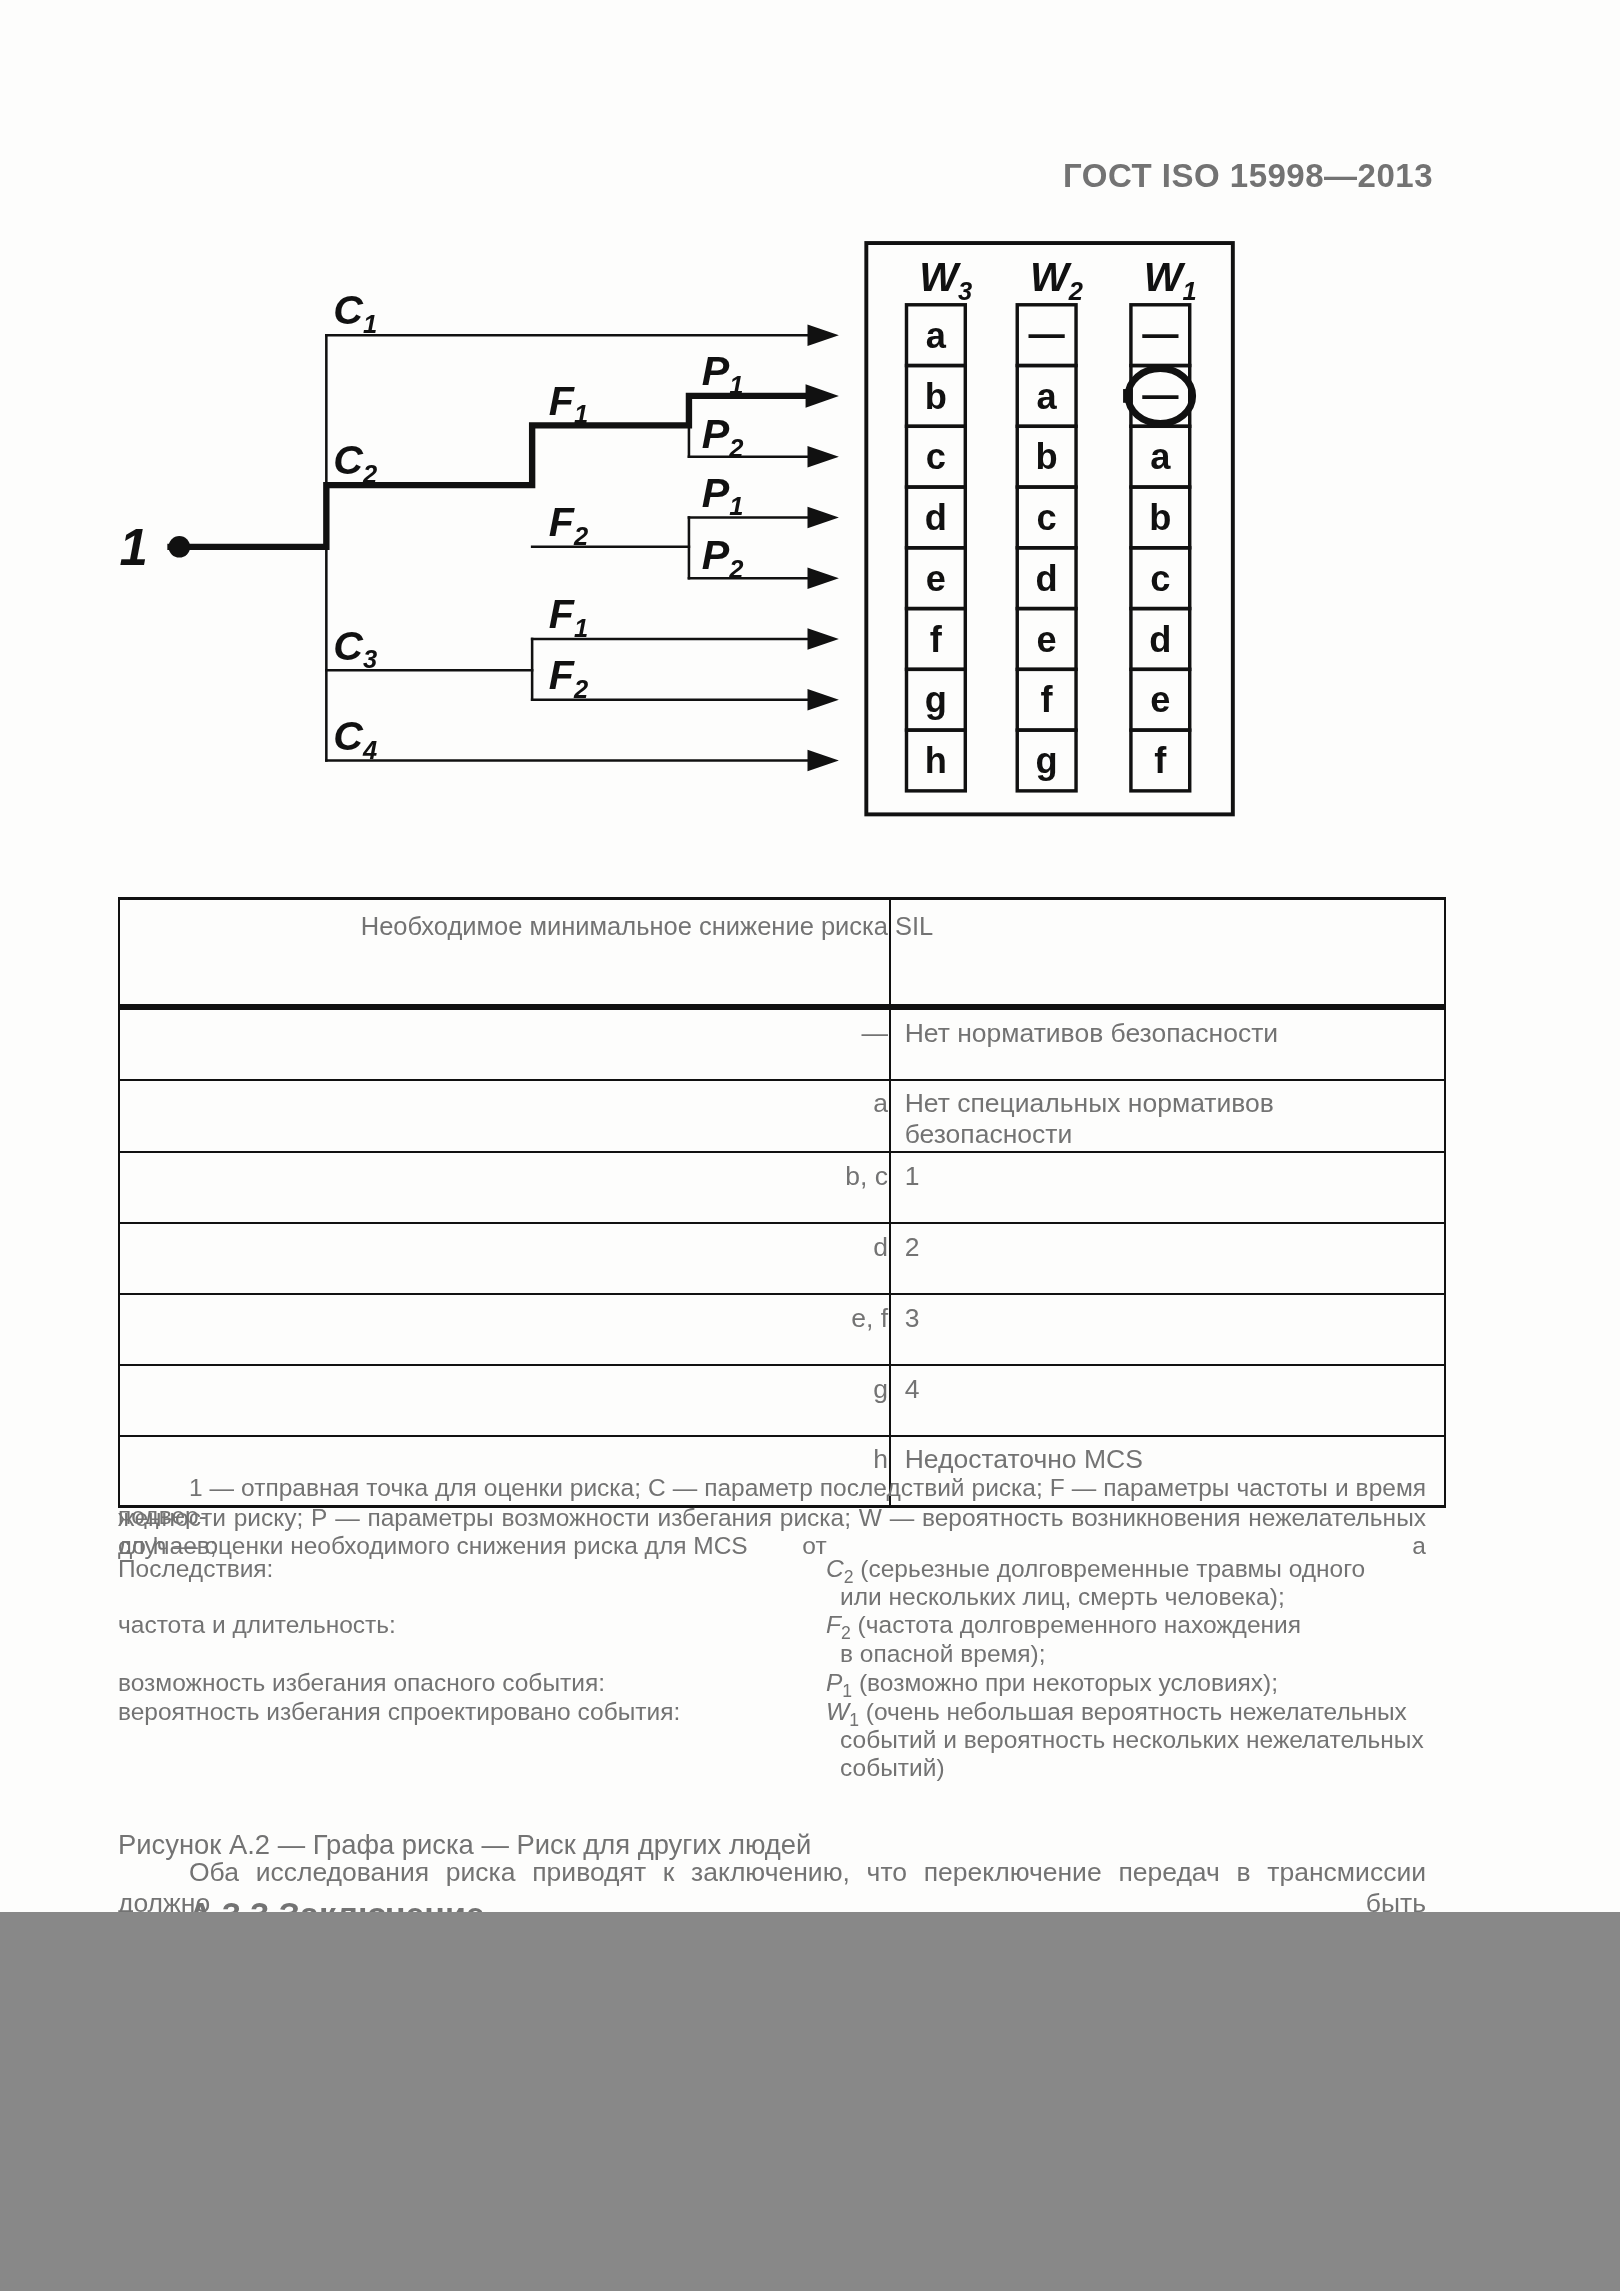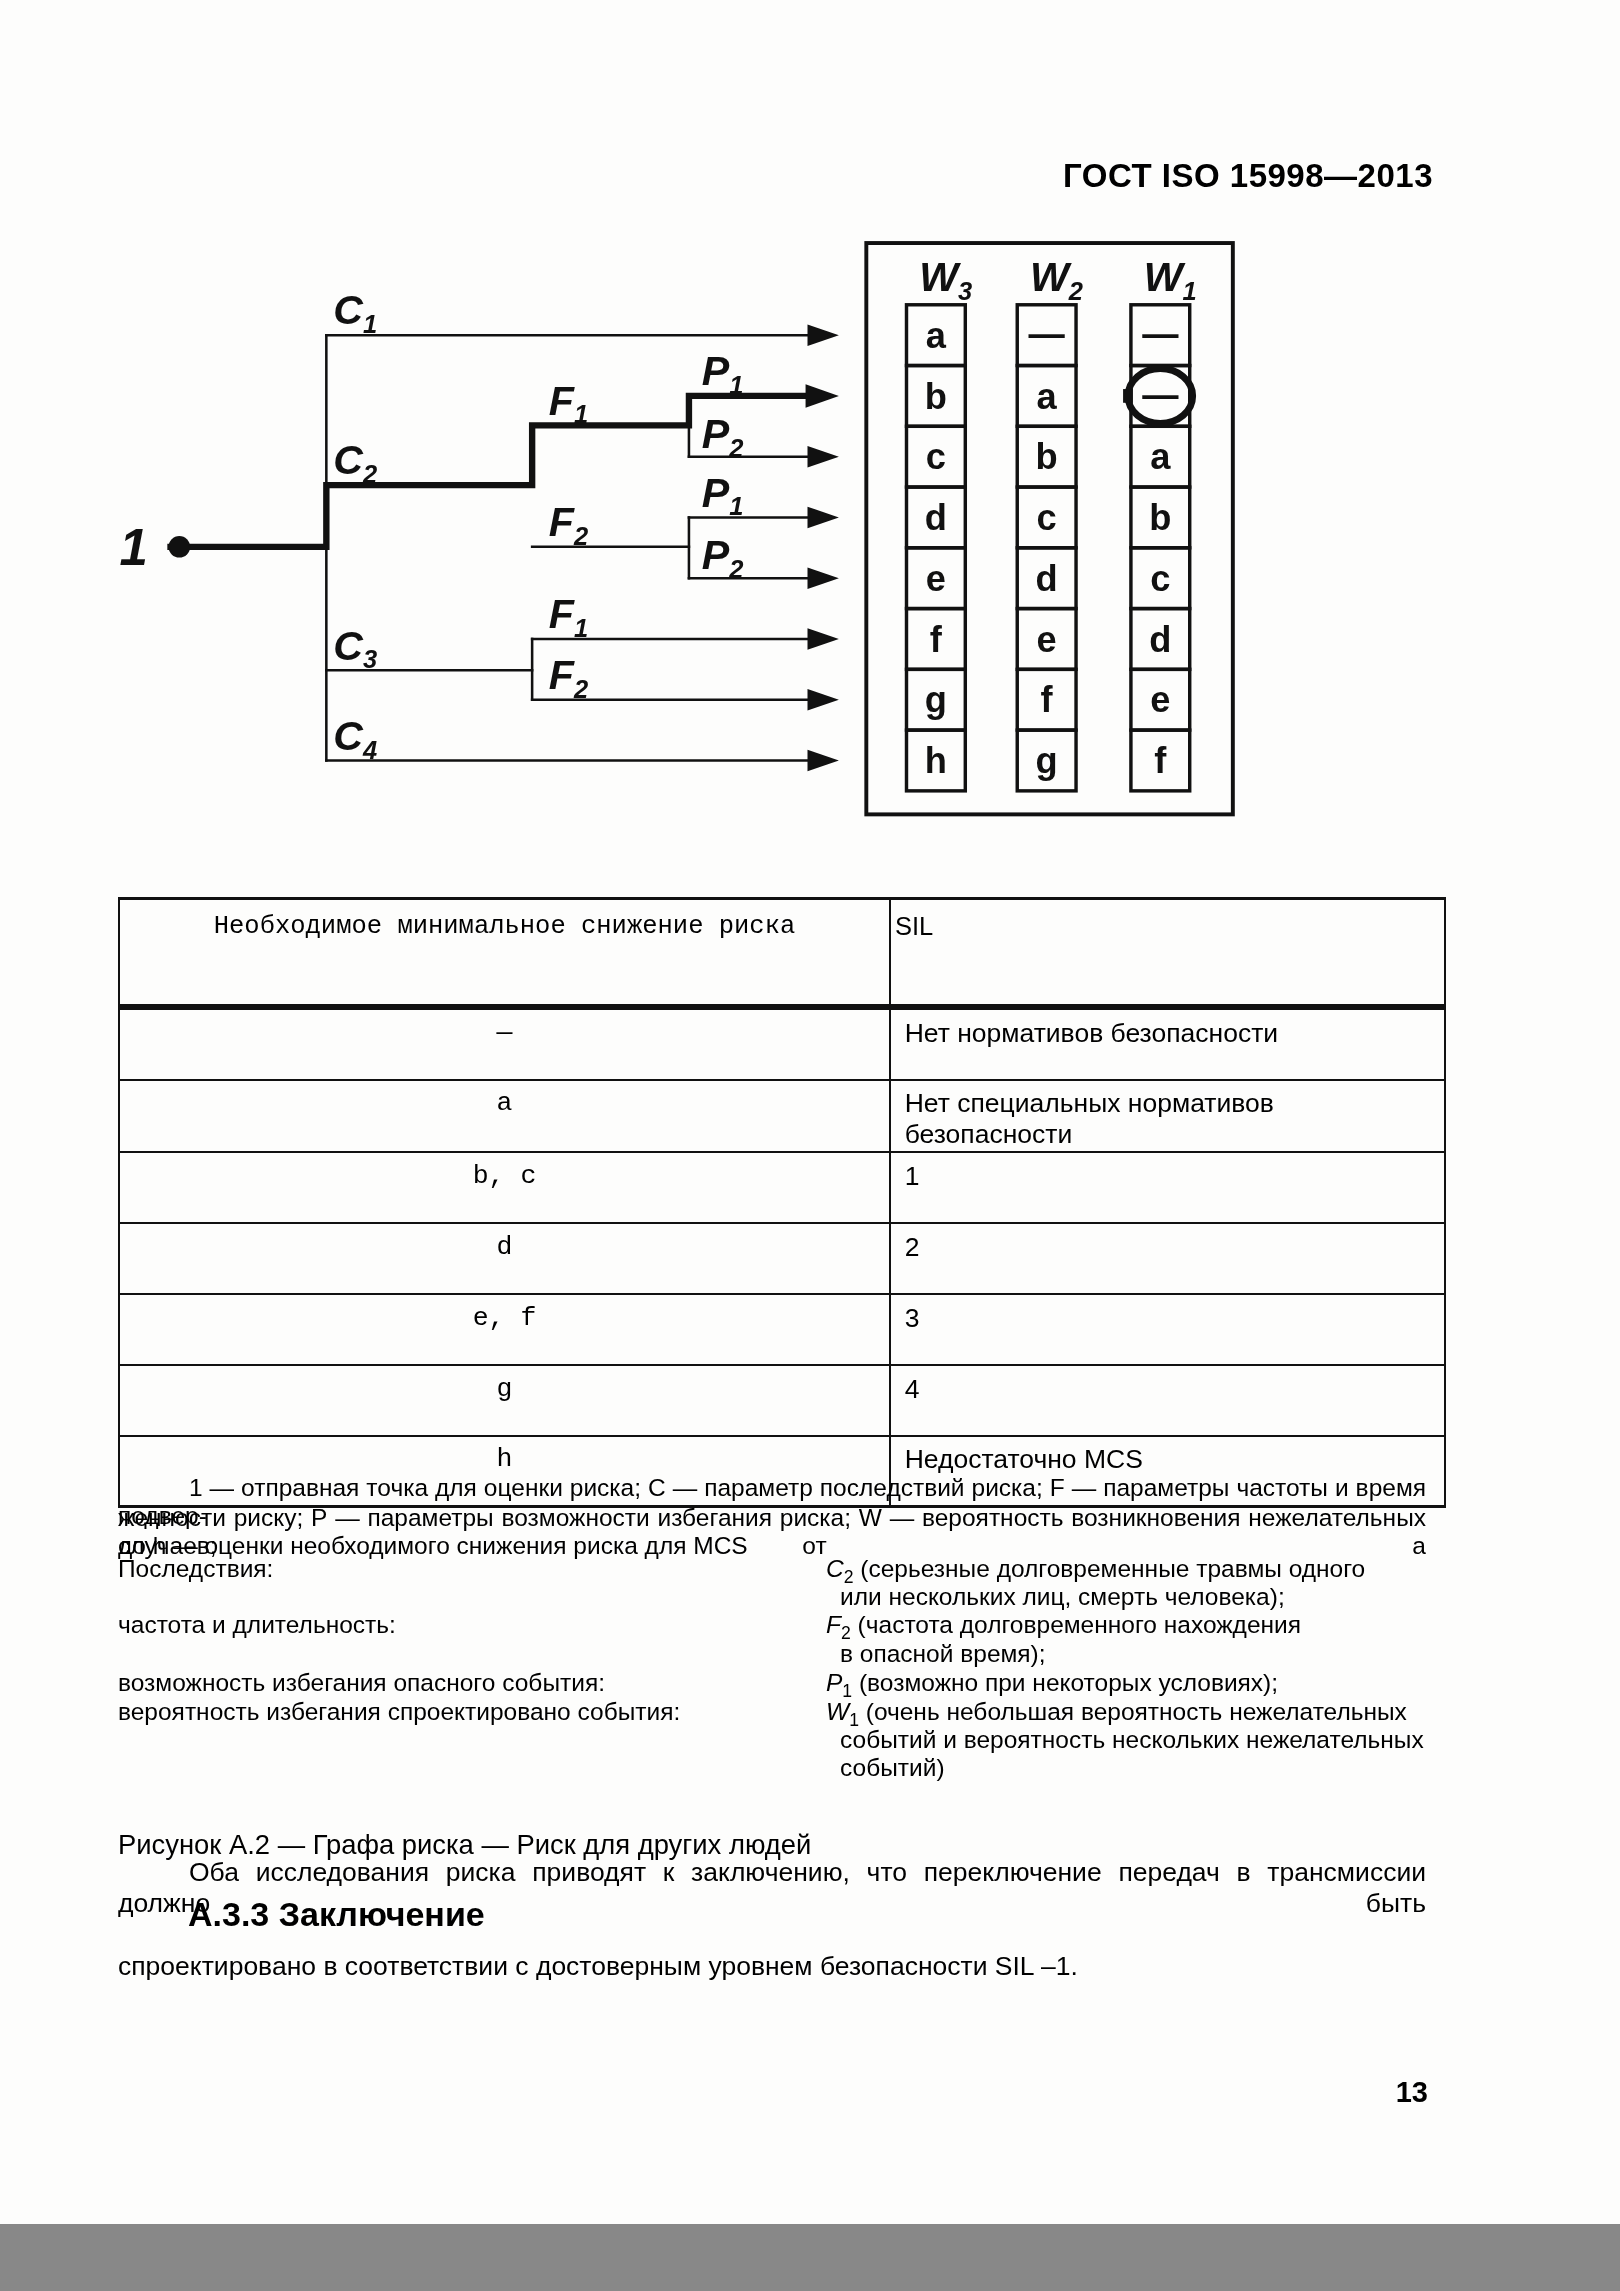--- a/index.html
+++ b/index.html
@@ -1,30 +1,30 @@
 <!DOCTYPE html>
 <html><head>
 <meta charset="utf-8">
 <style>
   html,body{margin:0;padding:0;background:#888;}
   #page{
-    position:relative;width:1620px;height:2224px;background:#fdfdfc;
-    font-family:"Liberation Sans",sans-serif;color:#000000;overflow:hidden;
+    position:relative;width:1620px;height:1912px;background:#fdfdfc;
+    font-family:"Liberation Sans",sans-serif;color:#737373;overflow:hidden;
   }
   .abs{position:absolute;}
   
   #doc-header{top:157px;right:187px;font-size:33px;font-weight:bold;letter-spacing:0.5px;}
   
   #riskgraph{left:0;top:0;width:1372px;height:882px;}
   
   #sil-table{left:118px;top:897px;border-collapse:collapse;table-layout:fixed;width:1328px;}
   #sil-table td,#sil-table th{border:2.9px solid #111;vertical-align:top;font-weight:normal;}
   #sil-table th{height:91px;font-size:25.5px;padding-top:11.8px;text-align:center;border-top:3.9px solid #111;border-bottom:6.9px solid #111;}
   #sil-table td{height:60px;font-size:26.5px;padding-top:7.8px;}
-  #sil-table .c1{text-align:center;width:767px;border-left:2.9px solid #111;font-family:Liberation Mono, monospace;}
+  #sil-table .c1{text-align:right;width:767px;border-left:2.9px solid #111;}
   #sil-table .c2{text-align:left;padding-left:13.7px;border-right:2.9px solid #111;}
   #sil-table tr:last-child td{border-bottom:3.9px solid #111;}
   
   .tline{position:absolute;left:118px;width:1308px;font-size:24.5px;white-space:nowrap;}
   .just{white-space:normal;text-align:justify;text-align-last:justify;}
   .ind{text-indent:71px;}
   .dterm{position:absolute;left:118px;font-size:24.5px;white-space:nowrap;}
   .ddesc{position:absolute;left:826px;font-size:24.5px;white-space:nowrap;}
   .ddesc2{position:absolute;left:840px;font-size:24.5px;white-space:nowrap;}
   .ddesc sub, .vsub{font-size:17.6px;}

